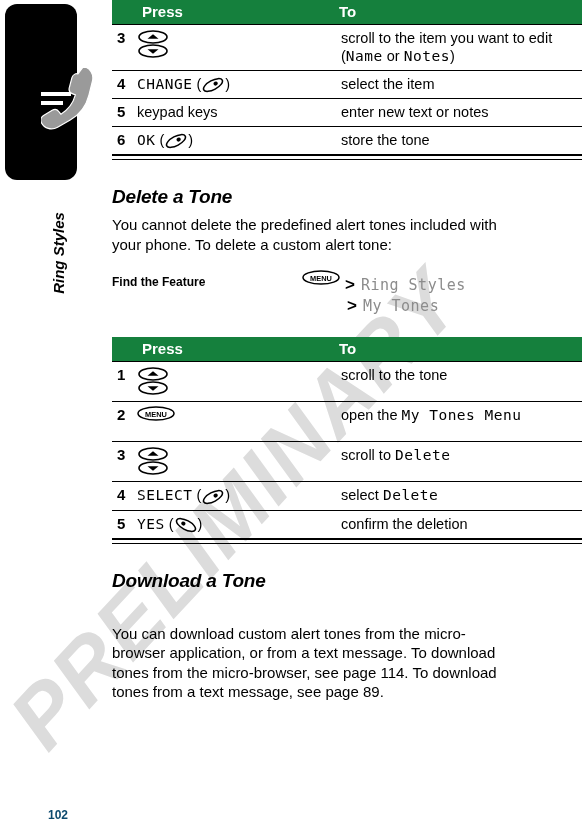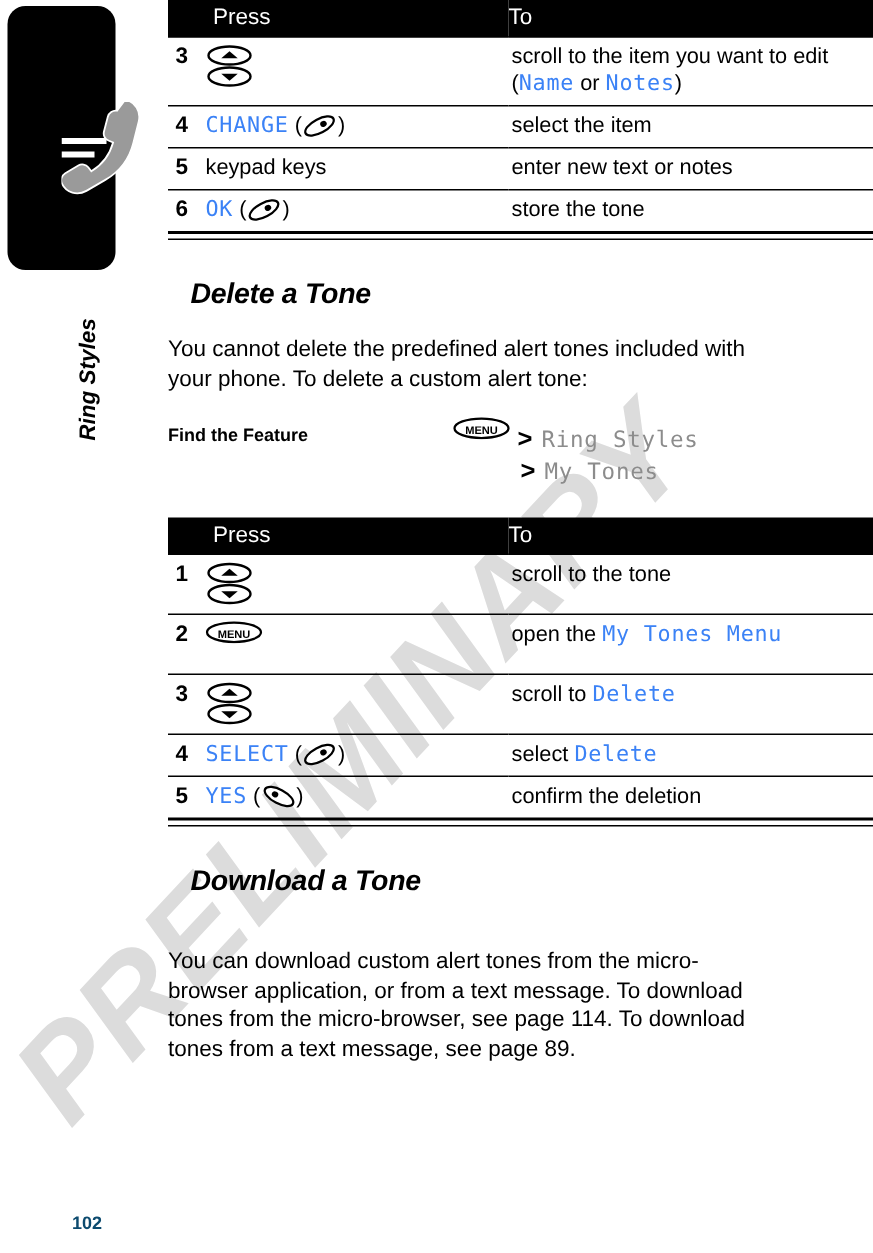--- a/index.html
+++ b/index.html
@@ -47,22 +47,22 @@
     font-size:15px;font-weight:bold;font-style:italic;color:#000;
     letter-spacing:0px;
   }
 
   
   #content{position:absolute;left:112px;top:0;width:470px;}
 
   
   .proc-table{width:470px;border-collapse:collapse;table-layout:fixed;}
   .proc-table .hdr td{
-    background:#000000;color:#ffffff;
-    font-size:15px;font-weight:normal;
+    background:#15803d;color:#ffffff;
+    font-size:15px;font-weight:bold;
     padding:3px 0 4px 0;height:15px;vertical-align:middle;
   }
   .proc-table .hdr td.c-press{padding-left:8px;}
   .proc-table td{vertical-align:top;}
   .col-num{width:22px;}
   .col-press{width:205px;}
   .col-to{width:243px;}
 
   .proc-table tr.row td{
     border-top:1px solid #000;
@@ -78,27 +78,27 @@
   .tbl-foot{border-top:2px solid #000;border-bottom:1px solid #000;height:3px;width:470px;}
   .tbl-foot-inner{height:2px;}
 
   
   .scr{
     font-family:"DejaVu Sans Mono","Liberation Mono",monospace;
     color:#8c8c8c;font-size:13.5px;letter-spacing:0.5px;
   }
   .scr-dark{
     font-family:"DejaVu Sans Mono","Liberation Mono",monospace;
-    color:#3b82f6;font-size:14.5px;letter-spacing:0.5px;
+    color:#000000;font-size:14.5px;letter-spacing:0.5px;
   }
 
   
   h2.sect{
     font-size:19px;font-weight:bold;font-style:italic;
-    margin:15px;padding:0;color:#000;letter-spacing:-0.2px;
+    margin:0;padding:0;color:#000;letter-spacing:-0.2px;
   }
   p.body{
     font-size:15px;line-height:19.5px;margin:0;padding:0;color:#000;
   }
 
   
   .fff{display:flex;align-items:flex-start;}
   .fff-label{font-size:12px;font-weight:bold;width:190px;flex:none;padding-top:1px;}
   .fff-path{flex:1;}
   .fff-line{display:flex;align-items:center;height:21px;}

